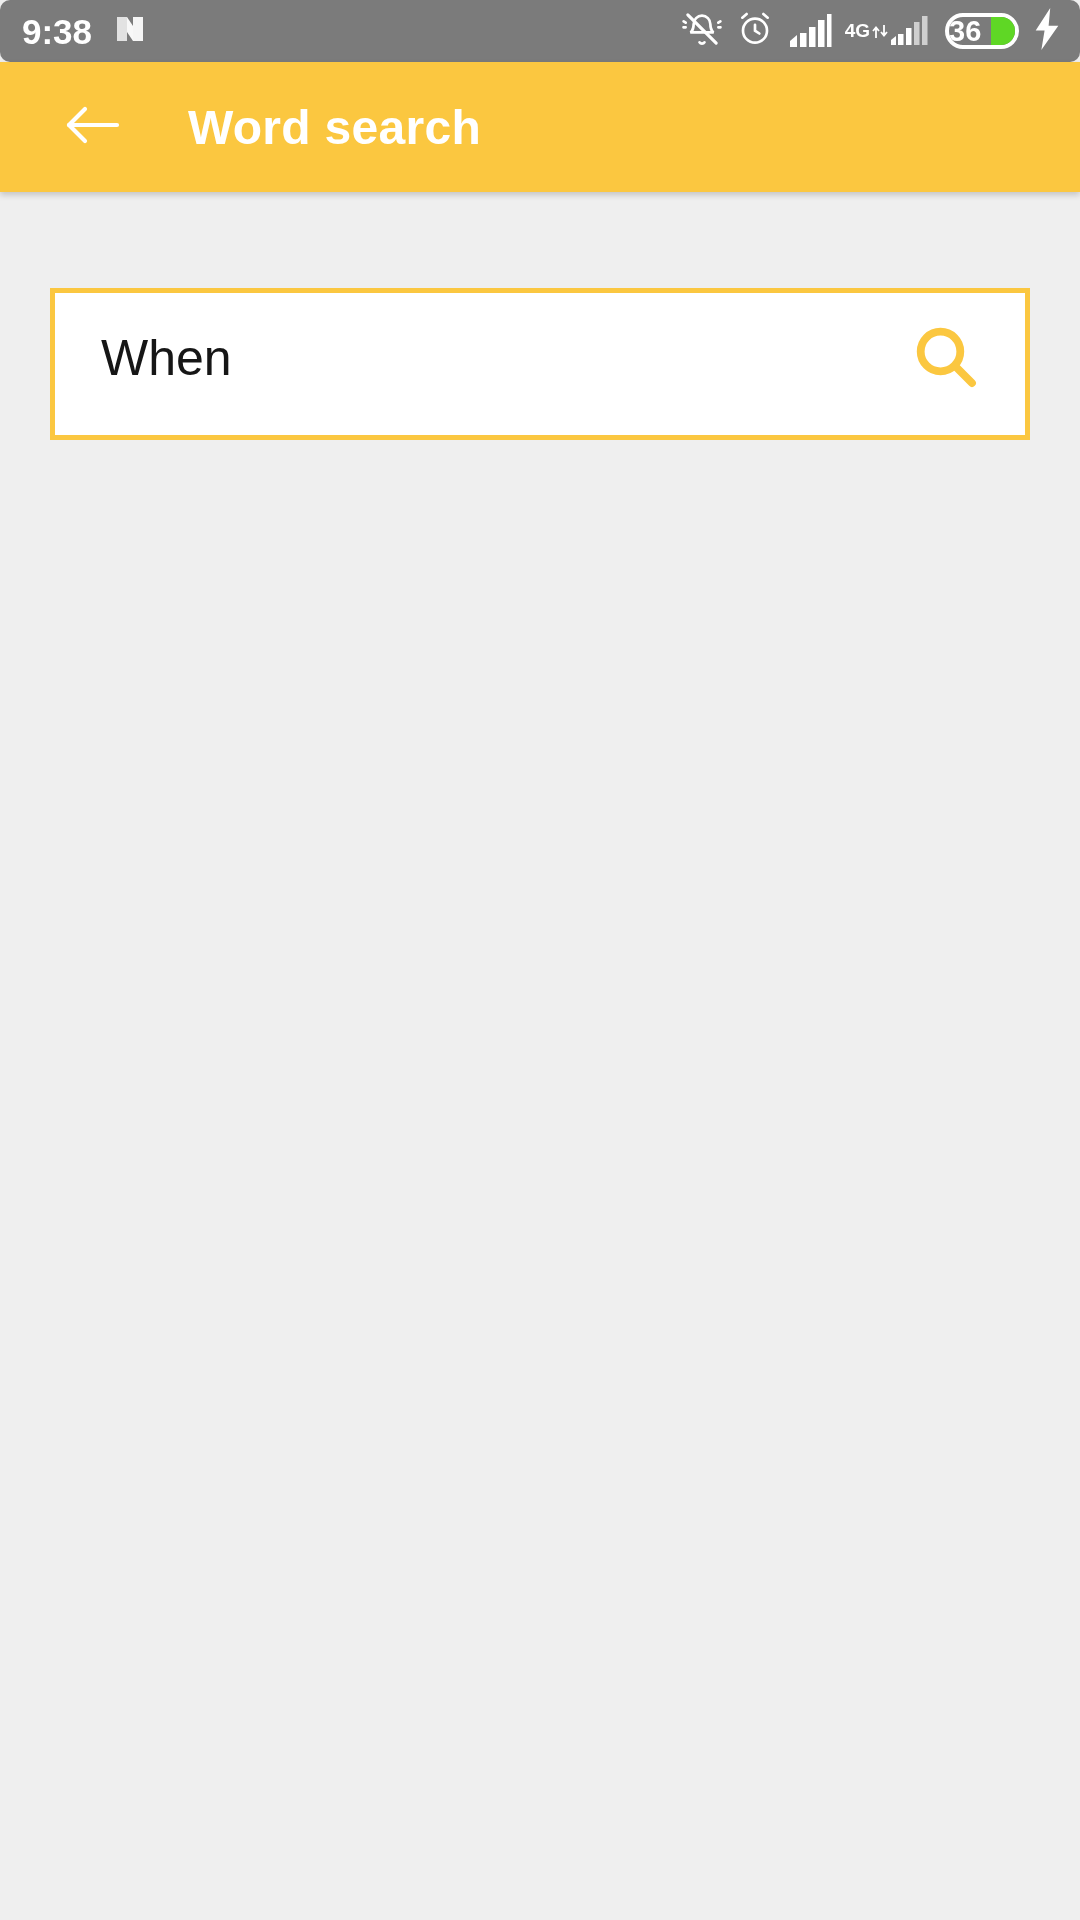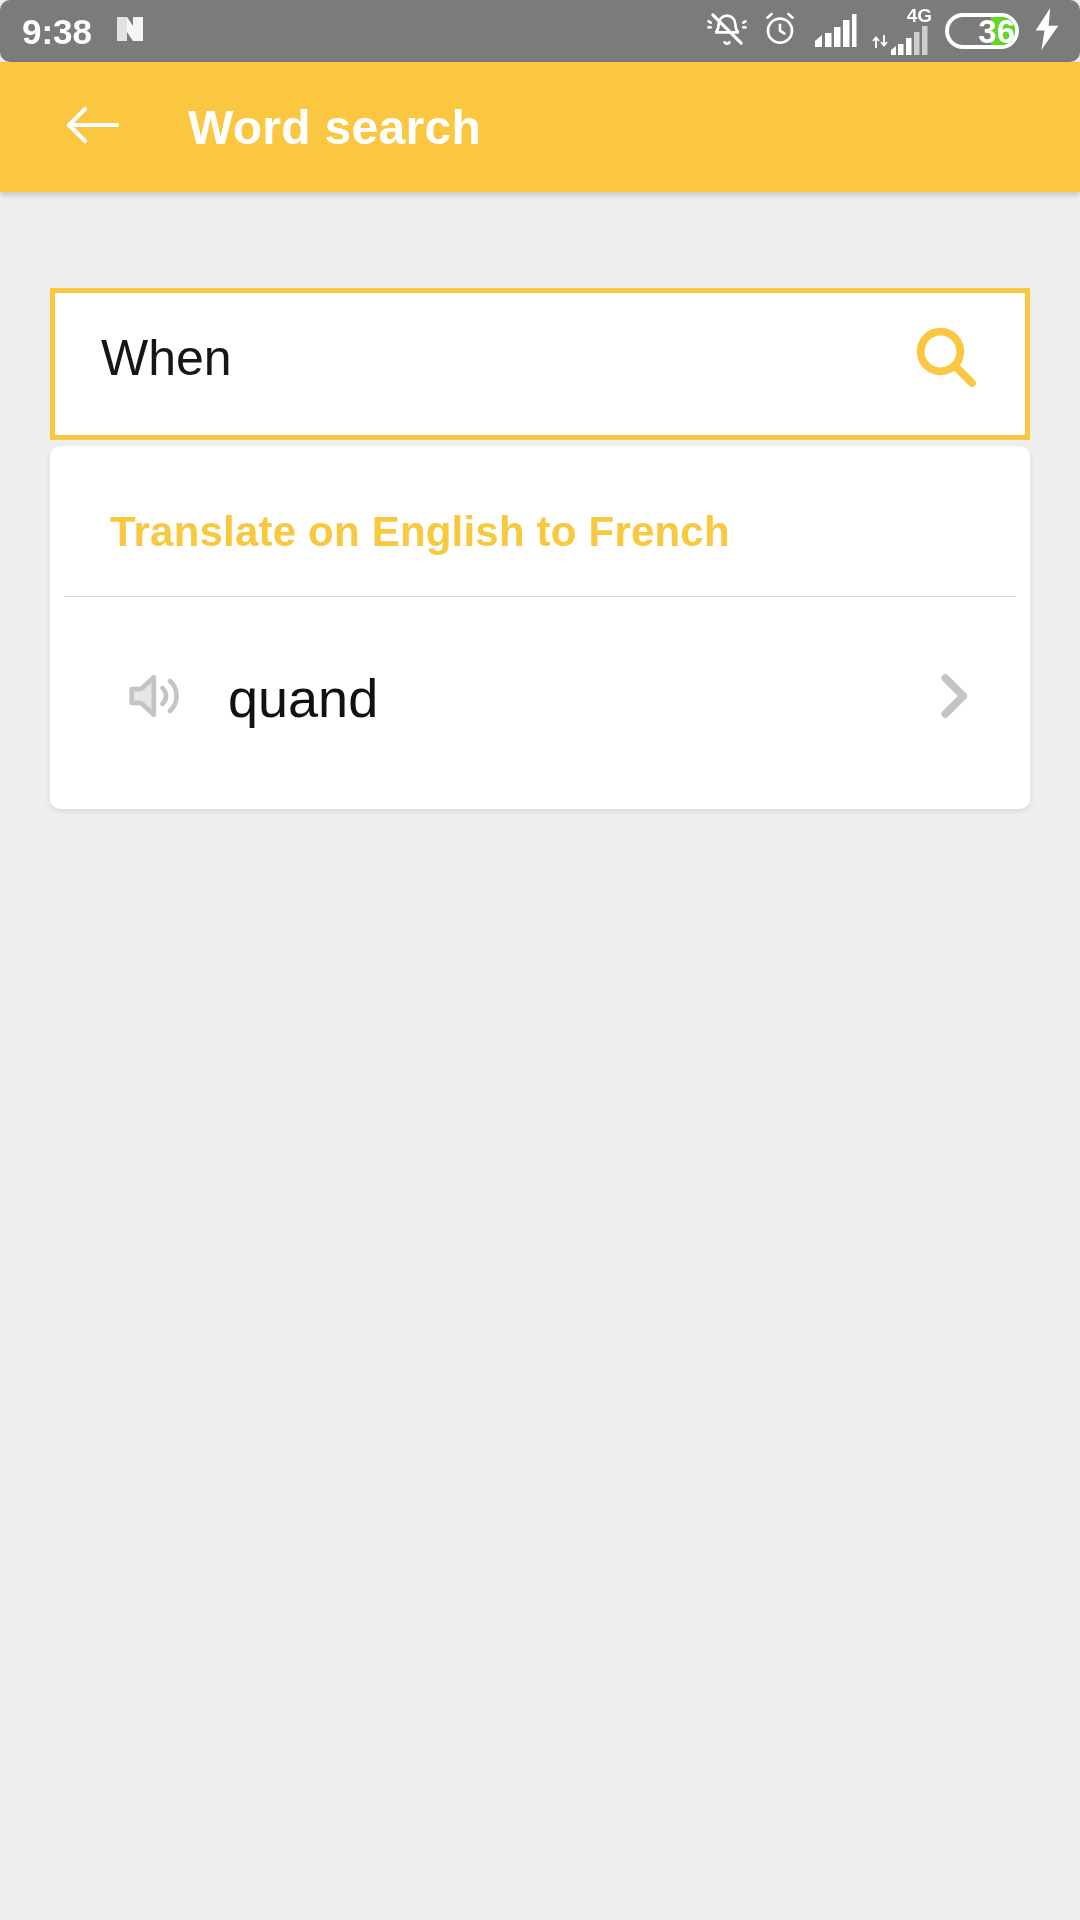--- a/index.html
+++ b/index.html
@@ -50,22 +50,22 @@
     gap: 13px;
   }
   .status-icon { display: block; }
   .sig-group {
     display: flex;
     align-items: flex-end;
     gap: 3px;
   }
   .fourg-wrap {
     display: flex;
-    flex-direction: column;
-    align-items: flex-end;
+    flex-direction: row;
+    align-items: center;
     justify-content: flex-end;
     line-height: 1;
   }
   .fourg-label {
     color: #ffffff;
     font-size: 19px;
     font-weight: bold;
     line-height: 1;
     margin-bottom: 1px;
   }
@@ -82,23 +82,23 @@
   }
   .battery-fill {
     position: absolute;
     right: 0; top: 0; bottom: 0;
     width: 36%;
     background: #5fd725;
   }
   .battery-level {
     position: relative;
     width: 100%;
-    text-align: right;
+    text-align: left;
     color: #ffffff;
-    font-size: 33px;
+    font-size: 29px;
     font-weight: bold;
     line-height: 1;
     z-index: 2;
   }
 
   
   .app-bar {
     position: absolute;
     top: 62px; left: 0;
     width: 1080px;
@@ -320,38 +320,14 @@
     <div class="search-icon-btn">
       <span>
         <svg width="72" height="72" viewBox="0 0 24 24" fill="none" stroke="#fbc740" stroke-width="2.6" stroke-linecap="round">
           <circle cx="10.5" cy="10.5" r="6.6"></circle>
           <line x1="15.6" y1="15.6" x2="21" y2="21"></line>
         </svg>
       </span>
     </div>
   </div>
 
-  <div class="result-card">
-    <div class="card-title">Translate on English to French</div>
-    <div class="card-divider"></div>
-
-    <div class="result-row">
-      <div class="speaker-btn">
-        <span>
-          <svg width="62" height="56" viewBox="0 0 26 24" fill="none" stroke="#c4c4c4" stroke-width="2" stroke-linecap="round" stroke-linejoin="round">
-            <polygon points="3,9 7,9 12.5,4 12.5,20 7,15 3,15" fill="#e6e6e6" stroke="#c4c4c4"></polygon>
-            <path d="M16.2 8.6a4.6 4.6 0 0 1 0 6.8"></path>
-            <path d="M19.4 5.6a8.6 8.6 0 0 1 0 12.8"></path>
-          </svg>
-        </span>
-      </div>
-      <div class="result-word">quand</div>
-      <div class="chevron-btn">
-        <span>
-          <svg width="54" height="54" viewBox="0 0 24 24" fill="none" stroke="#c4c4c4" stroke-width="3.4" stroke-linecap="round" stroke-linejoin="round">
-            <polyline points="9,4 17,12 9,20"></polyline>
-          </svg>
-        </span>
-      </div>
-    </div>
-  </div>
 
 </div>
 
 </body></html>

